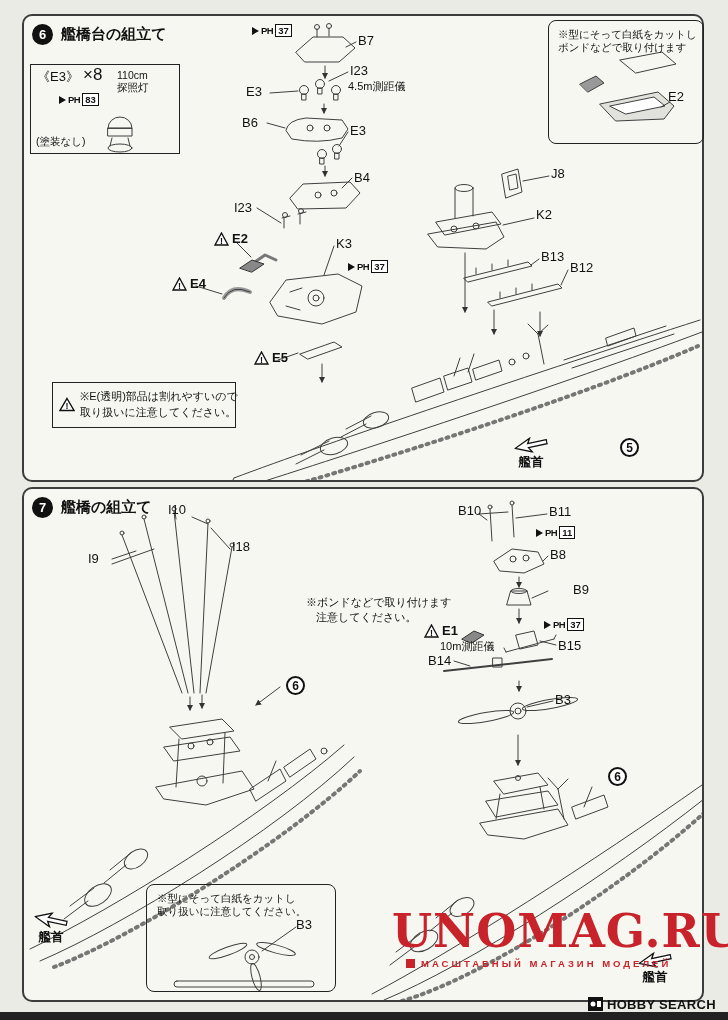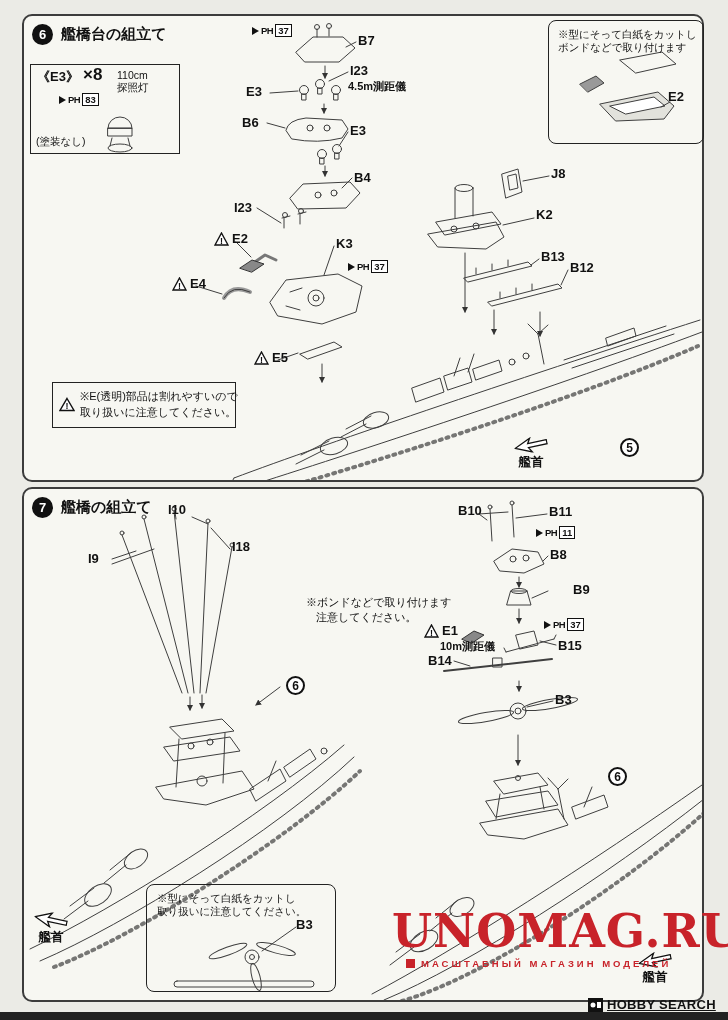--- a/index.html
+++ b/index.html
@@ -1,40 +1,40 @@
 <!DOCTYPE html>
 <html><head>
 <meta charset="utf-8">
 <style>
   html,body{margin:0;padding:0;}
   body{font-family:"Liberation Sans",sans-serif;color:#111;}
   .page{position:relative;width:728px;height:1020px;background:#ebebe6;overflow:hidden;}
   .panel{position:absolute;box-sizing:border-box;border:2px solid #3c3c3c;border-radius:10px;background:#f7f7f2;}
   .psvg{position:absolute;left:0;top:0;}
-  .plabel{position:absolute;font-weight:bold;font-size:13px;white-space:nowrap;line-height:1.1;}
+  .plabel{position:absolute;font-weight:normal;font-size:13px;white-space:nowrap;line-height:1.1;}
   .plabel.sm{font-size:11px;}
   .note{position:absolute;font-size:11px;white-space:nowrap;line-height:1.2;}
   .tinytxt{position:absolute;font-size:10.5px;white-space:nowrap;line-height:1.25;}
   .stephead{position:absolute;display:flex;align-items:center;gap:8px;}
   .stepnum{width:21px;height:21px;border-radius:50%;background:#111;color:#fff;display:flex;align-items:center;justify-content:center;font-weight:bold;font-size:13px;}
   .steptitle{font-weight:bold;font-size:15px;white-space:nowrap;}
   .circref{position:absolute;width:19px;height:19px;box-sizing:border-box;border:2px solid #111;border-radius:50%;background:#fff;display:flex;align-items:center;justify-content:center;font-size:12px;font-weight:bold;}
   .ph{position:absolute;display:flex;align-items:center;gap:2px;font-weight:bold;white-space:nowrap;}
   .ph .flag{width:0;height:0;border-left:7px solid #111;border-top:4px solid transparent;border-bottom:4px solid transparent;}
   .ph .p{font-size:9.5px;letter-spacing:-0.5px;}
   .ph .n{border:1.2px solid #111;font-size:9.5px;line-height:11px;padding:0 2px;background:#fff;}
   .warn{position:absolute;display:flex;align-items:center;gap:3px;font-weight:bold;font-size:13px;white-space:nowrap;}
   .bow{position:absolute;display:flex;flex-direction:column;align-items:center;gap:1px;font-weight:bold;font-size:12.5px;white-space:nowrap;text-align:right;}
   .box{position:absolute;box-sizing:border-box;border:1.5px solid #222;background:transparent;}
   .rbox{position:absolute;box-sizing:border-box;border:1.5px solid #222;border-radius:8px;background:transparent;}
   .wm{position:absolute;pointer-events:none;}
   .wm-title{font-family:"DejaVu Serif",serif;font-weight:bold;font-size:46px;line-height:1;color:#c8232a;letter-spacing:1px;}
   .wm-sub{display:flex;align-items:center;gap:6px;margin-top:4px;padding-left:14px;font-size:9.5px;font-weight:bold;letter-spacing:3px;color:#c8232a;white-space:nowrap;}
   .wm-ico{display:inline-block;width:9px;height:9px;background:#c8232a;}
-  .hs{position:absolute;display:flex;align-items:center;gap:4px;text-decoration:underline;}
+  .hs{position:absolute;display:flex;gap:4px;}
   .hs-text{font-weight:bold;font-size:13px;letter-spacing:0.3px;color:#111;white-space:nowrap;}
   .blackbar{position:absolute;left:0;top:1012px;width:728px;height:8px;background:#222;}
 </style>
 </head>
 <body>
 
 <div class="page">
 
   <div class="panel" style="left:22px;top:14px;width:682px;height:468px;">
     <svg class="psvg" width="678" height="464" viewBox="0 0 678 464">

